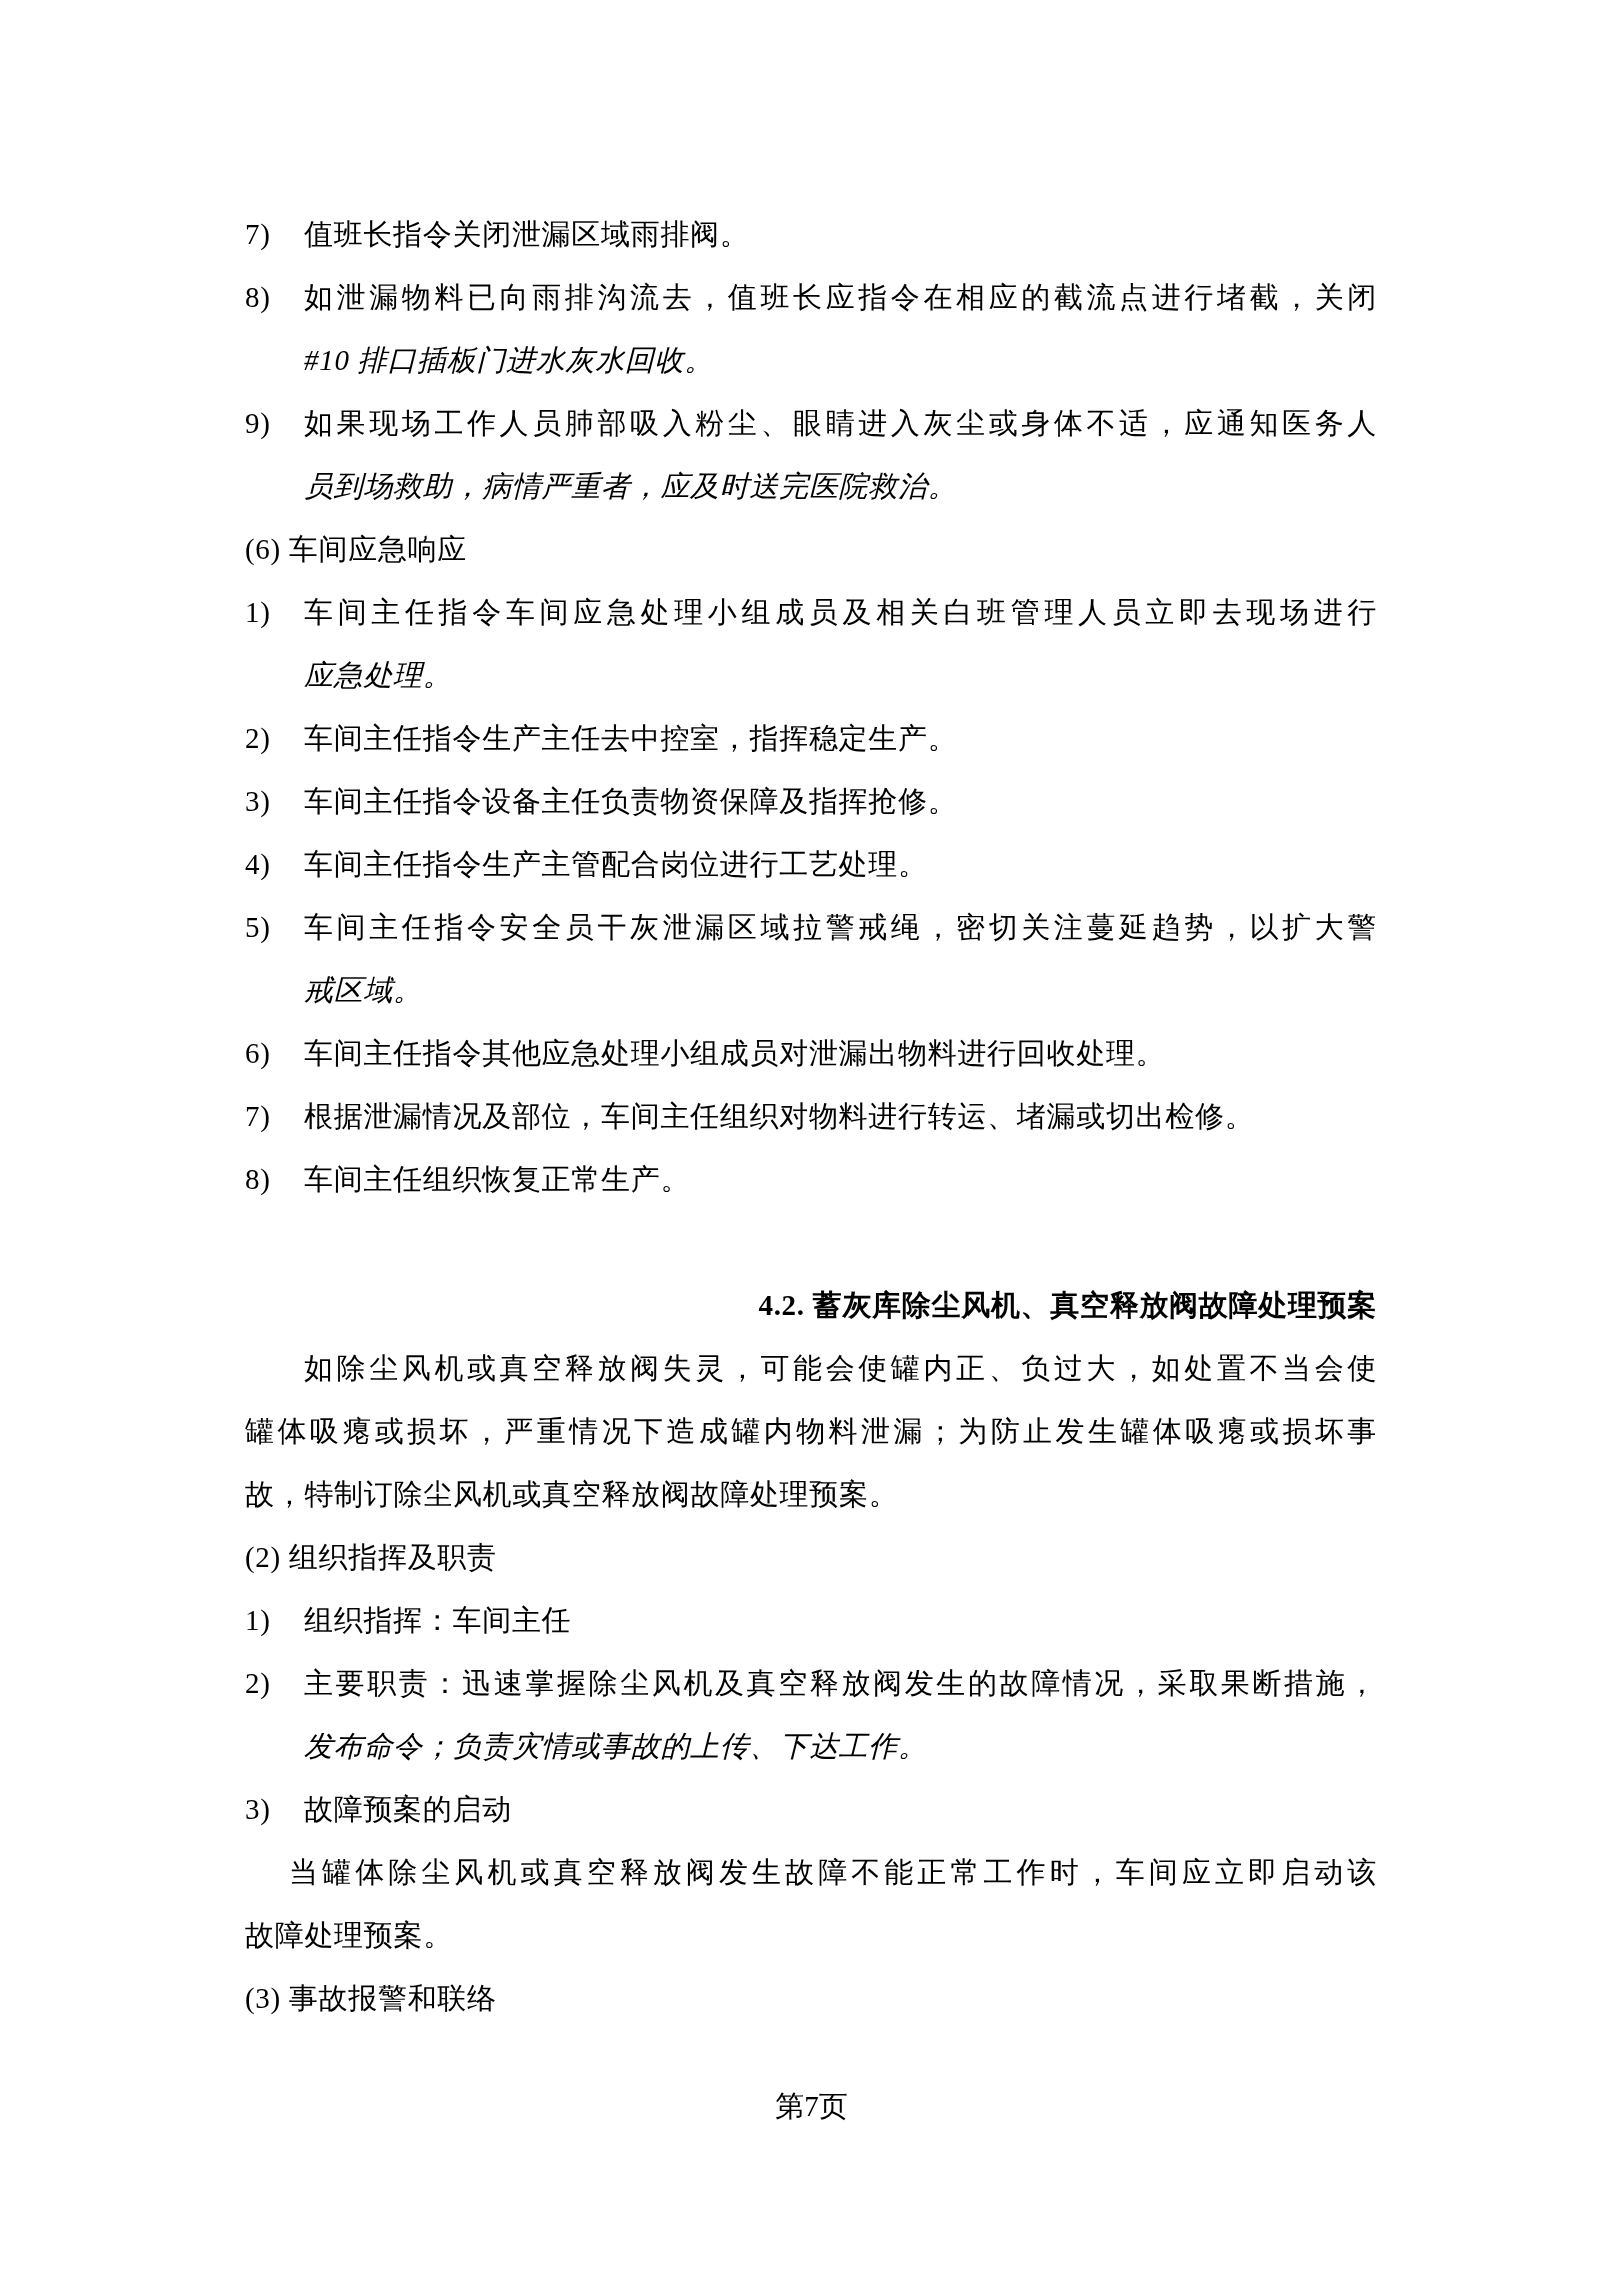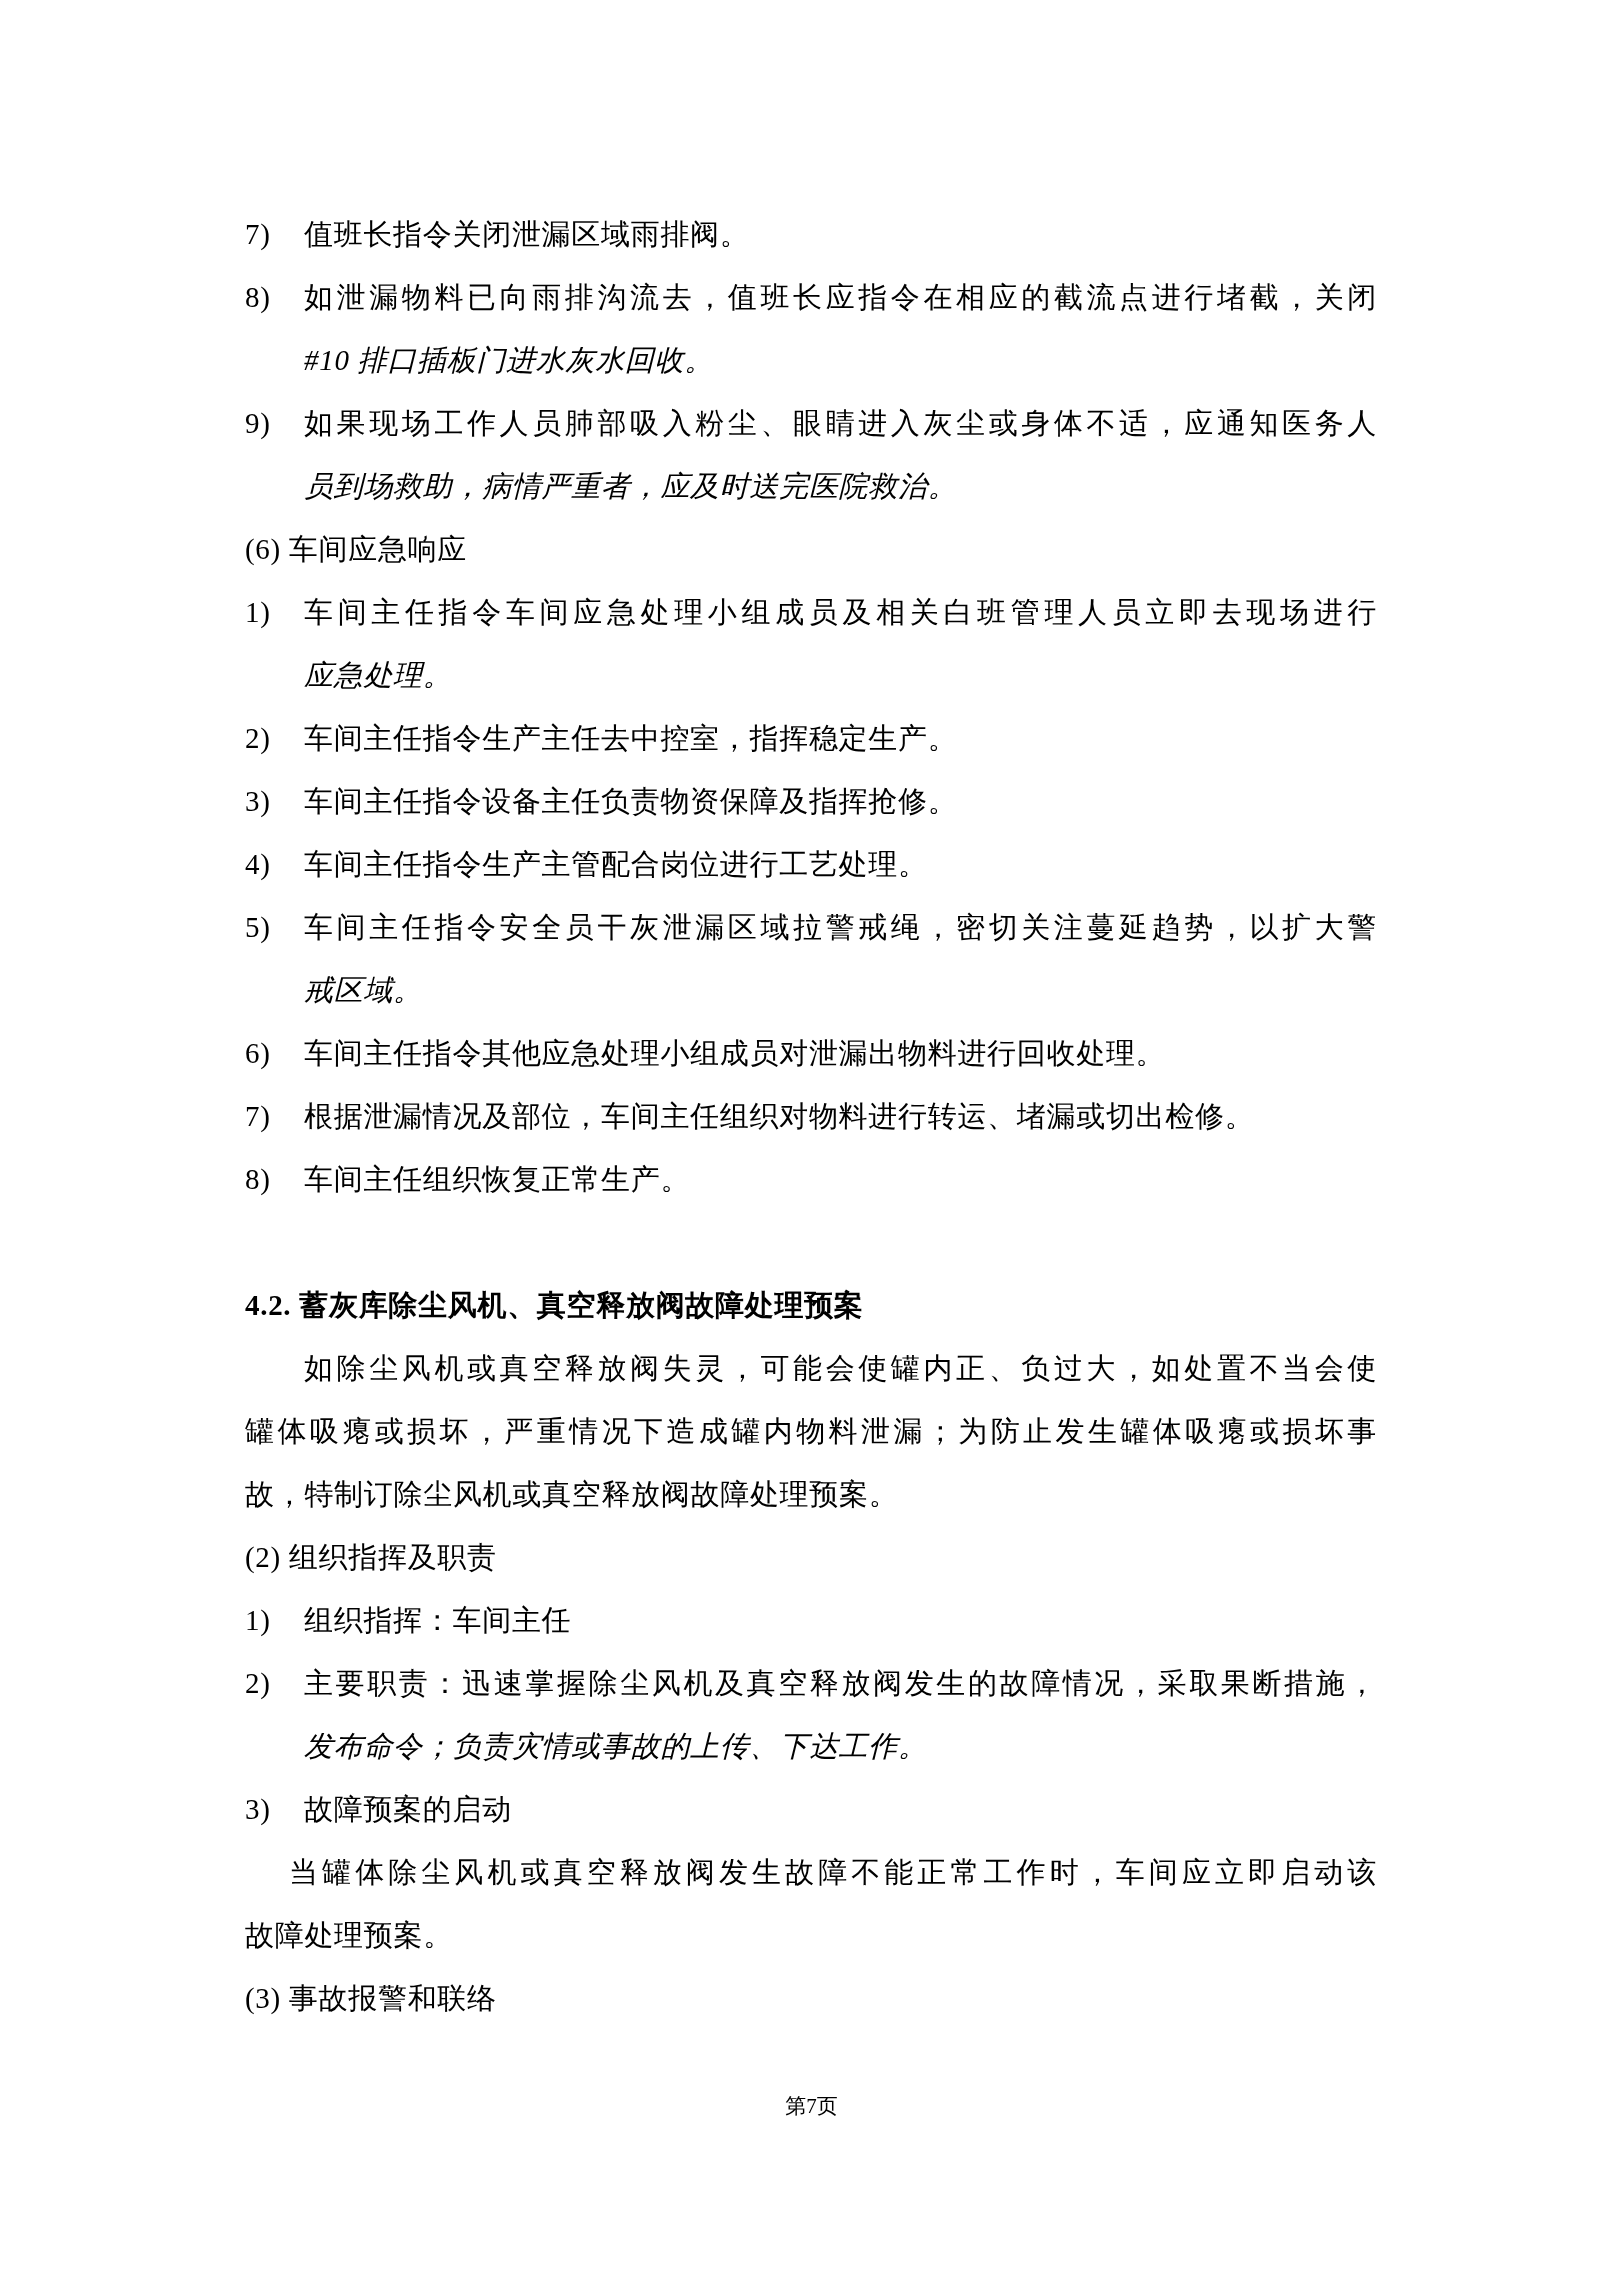--- a/index.html
+++ b/index.html
@@ -24,30 +24,30 @@
   .line {
     height: 63px;
     line-height: 63px;
     font-size: 29px;
     letter-spacing: 0.7px;
   }
   .line.item { display: flex; }
   .line.item .num { flex: 0 0 59px; width: 59px; }
   .line.item .txt { flex: 1 1 auto; }
   .line.cont { padding-left: 59px; font-style: italic; }
-  .line.heading { font-weight: 700; }
+  .line.heading { font-weight: 700; text-align: right; }
   .line.pfirst { text-indent: 59px; }
   .line.pfirst-sm { text-indent: 44px; }
   .j { text-align: justify; text-align-last: justify; }
   .footer {
     position: absolute;
     left: 0; top: 2093px;
     width: 1623px;
     text-align: center;
-    font-size: 21px;
+    font-size: 29px;
     line-height: 26px;
   }
 </style>
 </head>
 <body>
 
 <div class="page">
   <div class="content">
       <div class="line item">
         <span class="num">7)</span>

